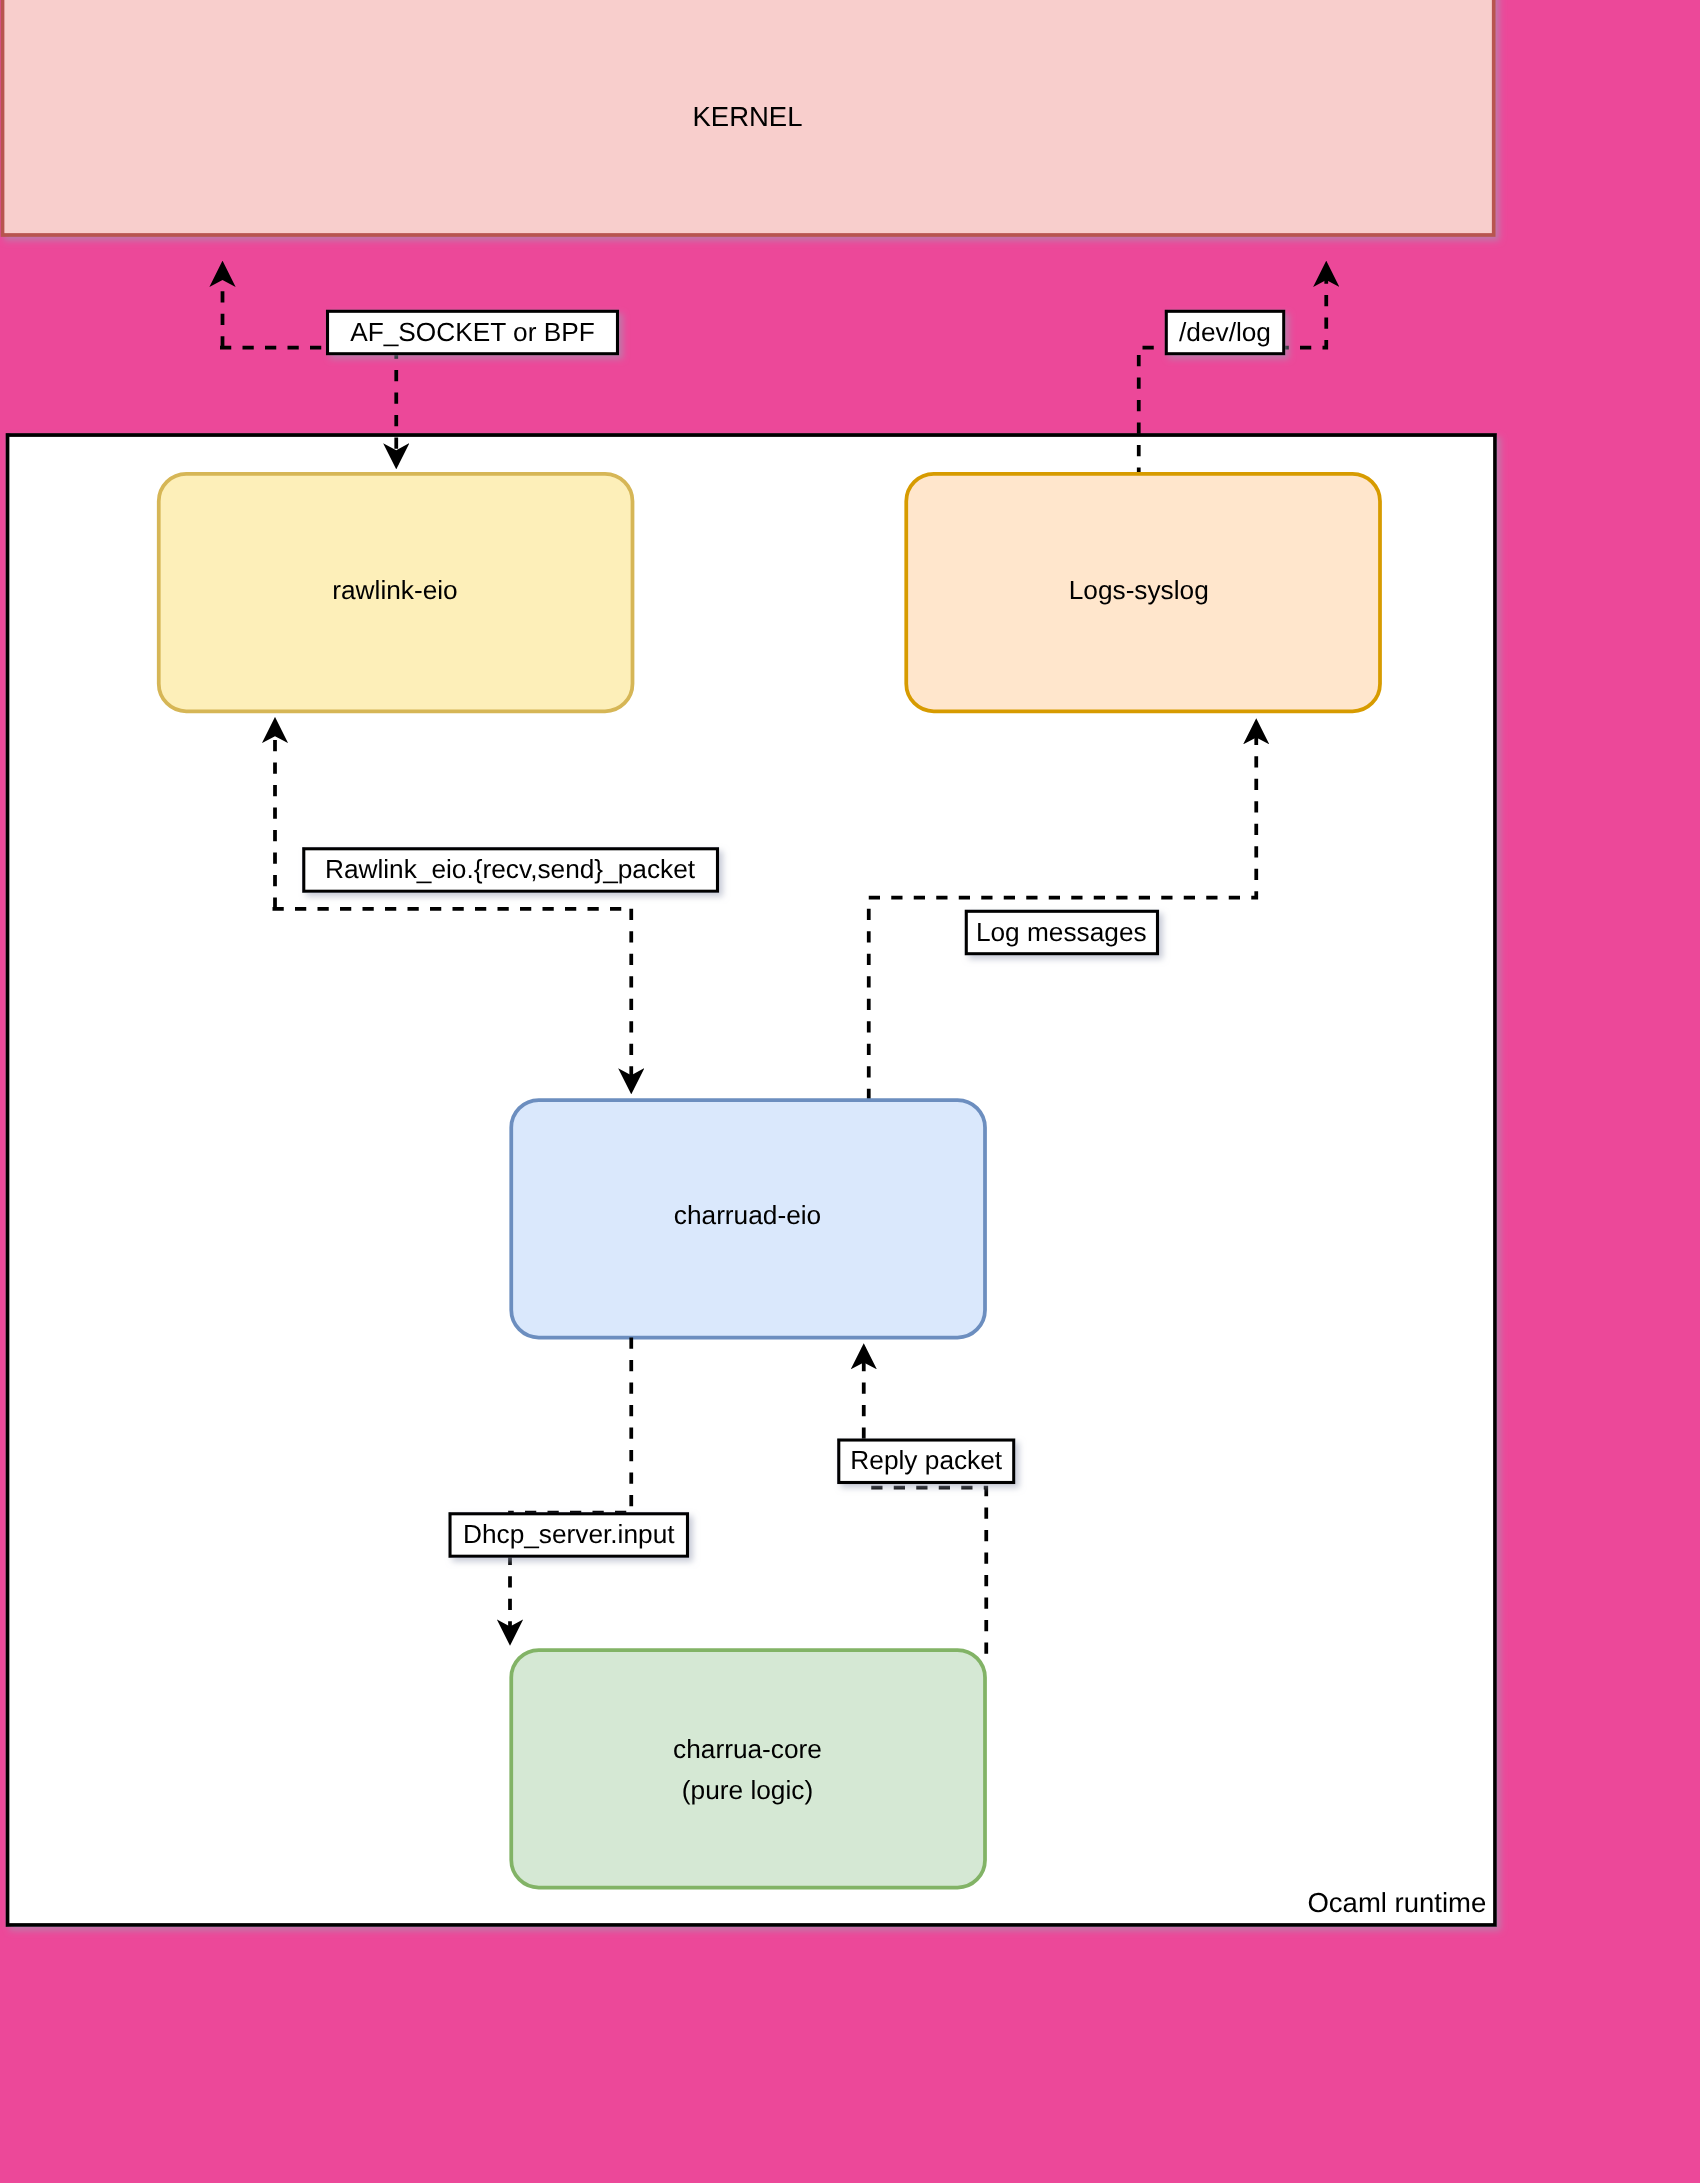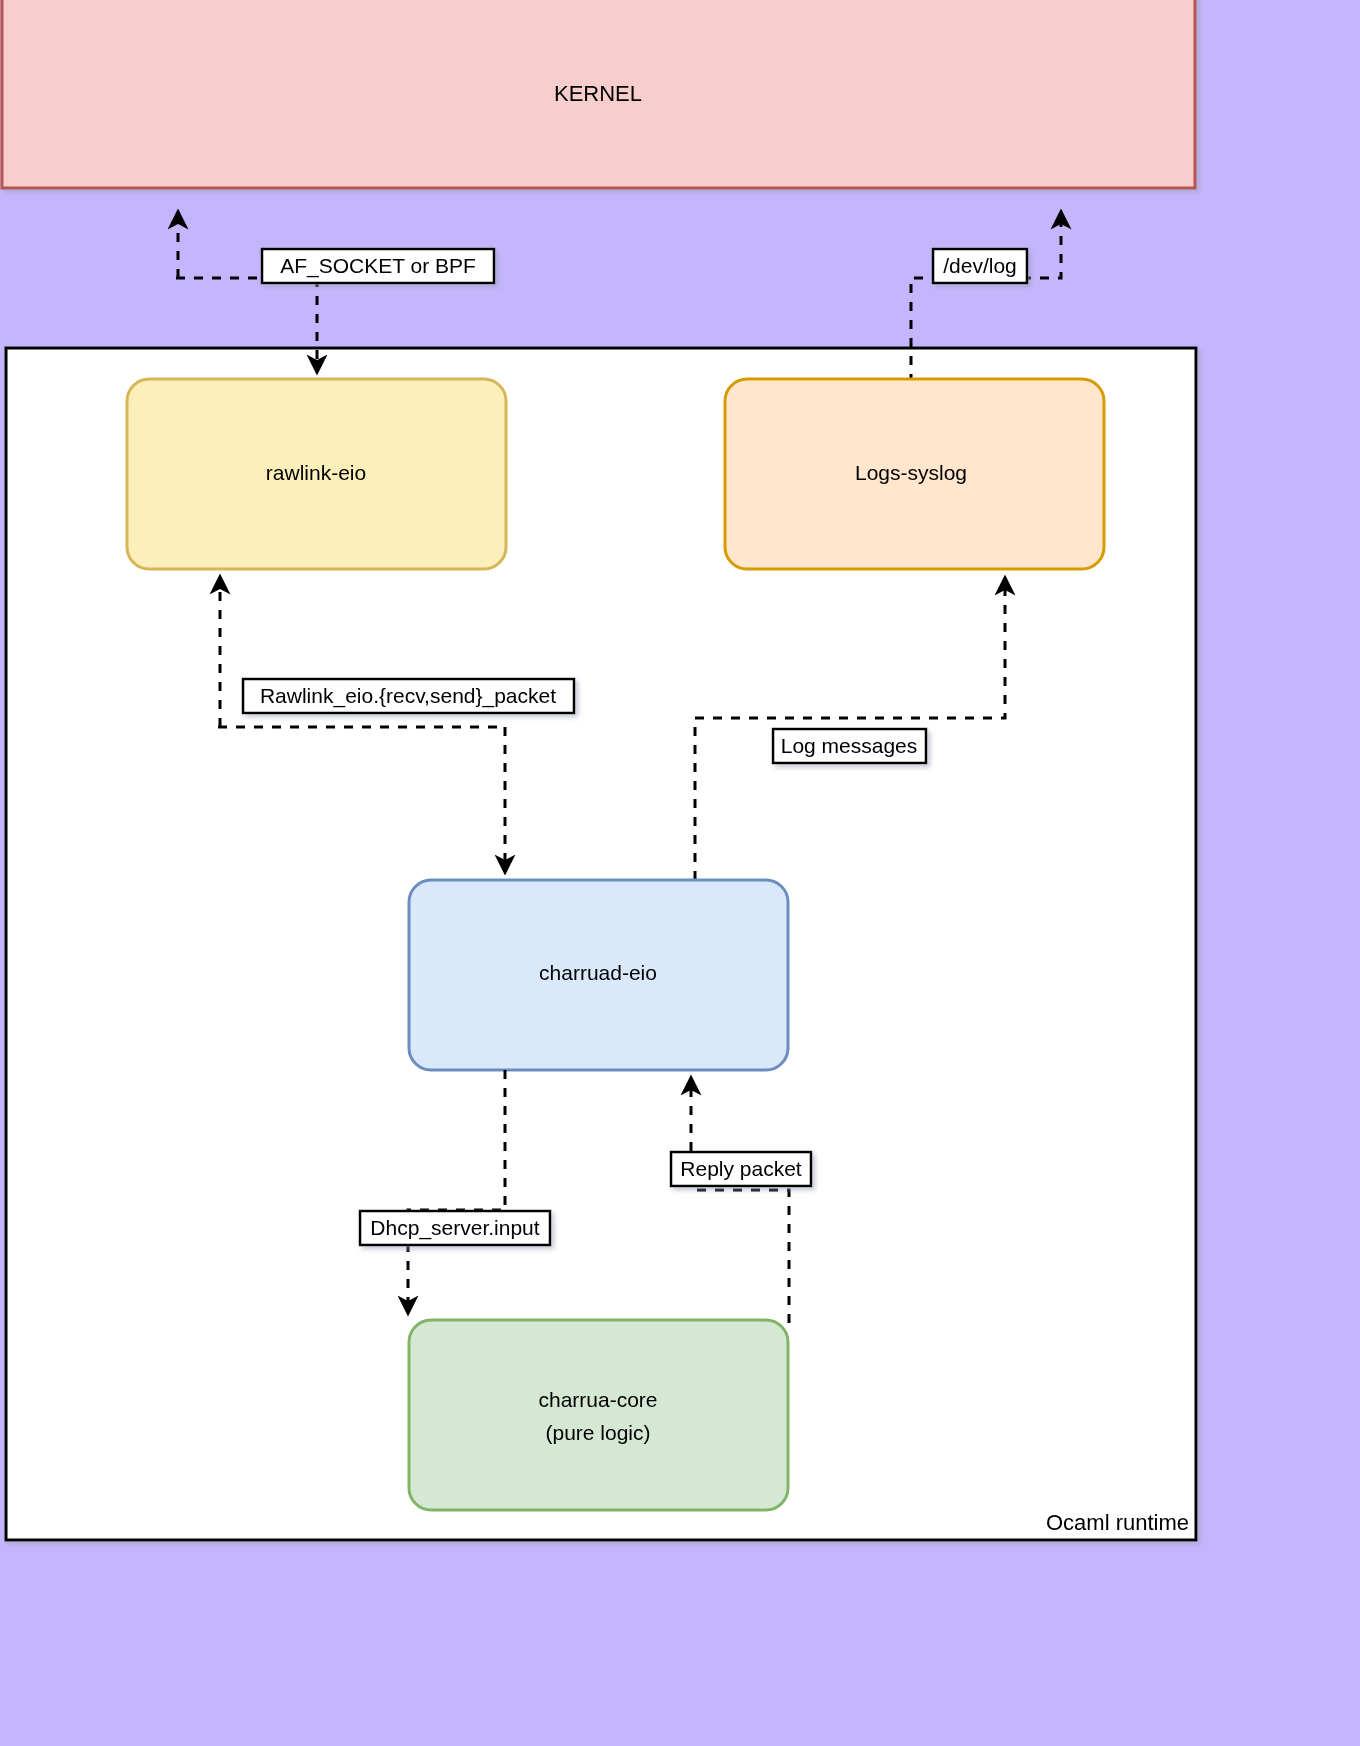--- a/index.html
+++ b/index.html
@@ -7,21 +7,21 @@
     padding: 0;
     background: #ffffff;
   }
   body {
     font-family: "Liberation Sans", sans-serif;
   }
   #canvas {
     position: relative;
     width: 1360px;
     height: 1746px;
-    background: #c4b5fd;
+    background: #ec4899;
     overflow: hidden;
   }
   svg#diagram {
     position: absolute;
     left: 0;
     top: 0;
     width: 1360px;
     height: 1746px;
     display: block;
   }

